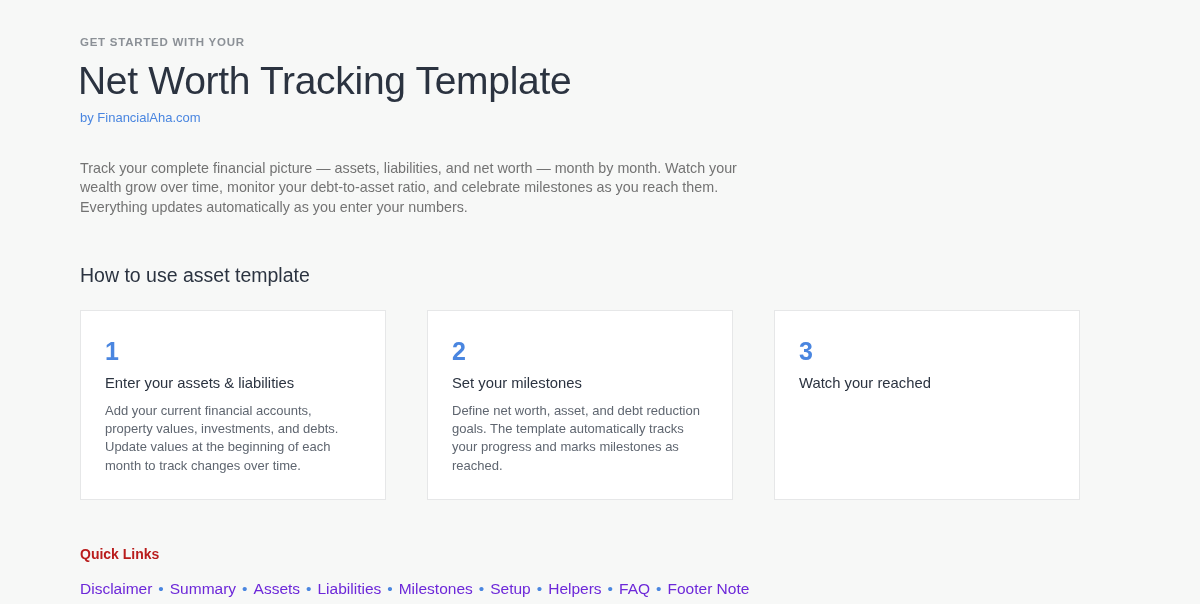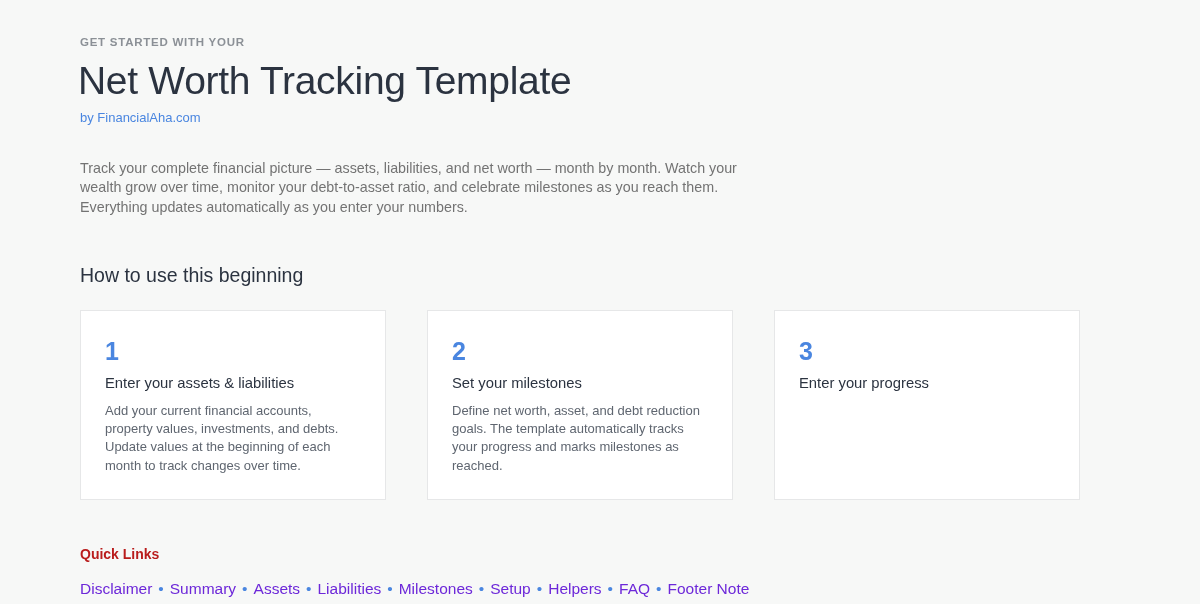--- a/index.html
+++ b/index.html
@@ -133,39 +133,39 @@
   <div class="content">
 
     <div class="eyebrow">GET STARTED WITH YOUR</div>
 
     <h1 class="main-title">Net Worth Tracking Template</h1>
 
     <div class="byline"><span>by </span><a href="#">FinancialAha.com</a></div>
 
     <p class="intro">Track your complete financial picture — assets, liabilities, and net worth — month by month. Watch your wealth grow over time, monitor your debt-to-asset ratio, and celebrate milestones as you reach them. Everything updates automatically as you enter your numbers.</p>
 
-    <h2 class="section-title">How to use this beginning</h2>
+    <h2 class="section-title">How to use asset template</h2>
 
     <div class="cards">
 
       <div class="card">
         <div class="card-num">1</div>
         <div class="card-title">Enter your assets &amp; liabilities</div>
         <div class="card-body">Add your current financial accounts, property values, investments, and debts. Update values at the beginning of each month to track changes over time.</div>
       </div>
 
       <div class="card">
         <div class="card-num">2</div>
         <div class="card-title">Set your milestones</div>
         <div class="card-body">Define net worth, asset, and debt reduction goals. The template automatically tracks your progress and marks milestones as reached.</div>
       </div>
 
       <div class="card">
         <div class="card-num">3</div>
-        <div class="card-title">Enter your progress</div>
+        <div class="card-title">Watch your reached</div>
       </div>
 
     </div>
 
     <div class="links-title">Quick Links</div>
 
     <div class="links-row" id="quick-links-row"><a href="#">Disclaimer</a><span class="sep">•</span><a href="#">Summary</a><span class="sep">•</span><a href="#">Assets</a><span class="sep">•</span><a href="#">Liabilities</a><span class="sep">•</span><a href="#">Milestones</a><span class="sep">•</span><a href="#">Setup</a><span class="sep">•</span><a href="#">Helpers</a><span class="sep">•</span><a href="#">FAQ</a><span class="sep">•</span><a href="#">Footer Note</a></div>
 
   </div>
 </div>

